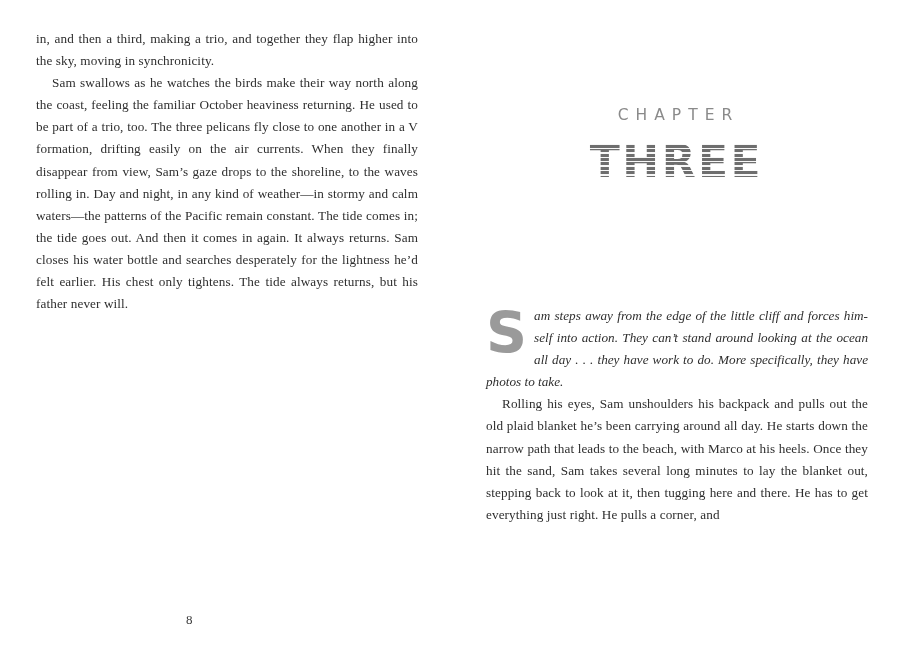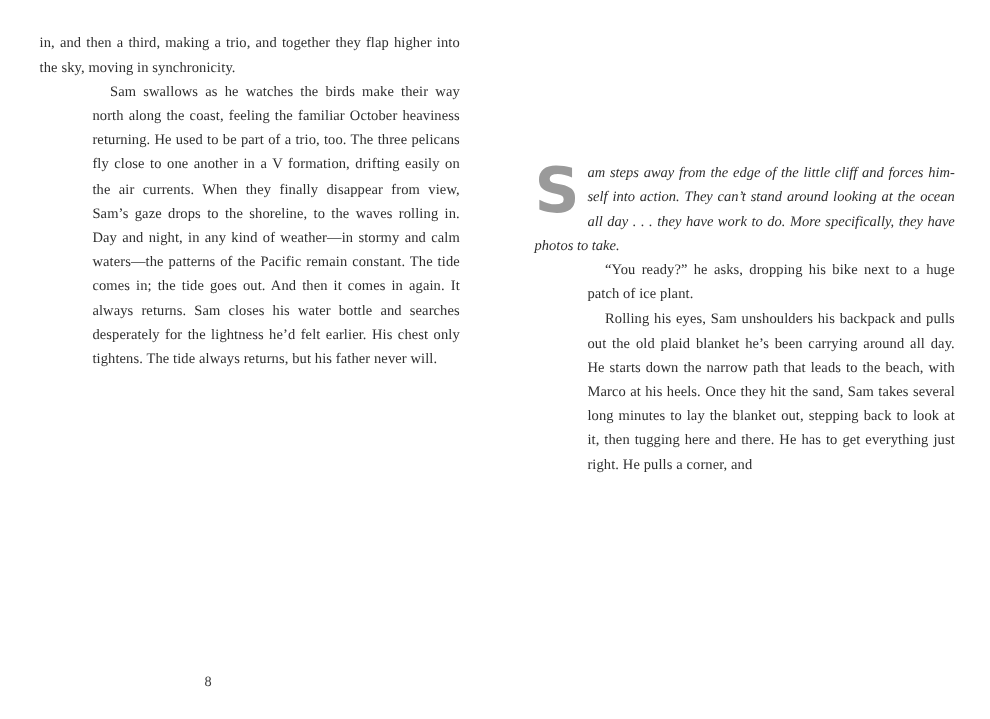--- a/index.html
+++ b/index.html
@@ -43,21 +43,20 @@
   p.body {
     margin: 0;
     font-size: 13.2px;
     line-height: 22.1px;
     text-align: justify;
     color: #2e2e2e;
     letter-spacing: 0.1px;
   }
   p.body.indent {
     text-indent: 16px;
-    margin-left: 48px;
   }
   p.body.cont {
     text-indent: 0;
   }
   .folio-left {
     position: absolute;
     bottom: 26px;
     left: 186px;
     font-size: 13px;
     letter-spacing: 1px;
@@ -135,24 +134,30 @@
 
   <div class="page page-left">
     <div class="body-col">
       <p class="body cont">in, and then a third, making a trio, and together they flap higher into the sky, moving in synchronicity.</p>
       <p class="body indent">Sam swallows as he watches the birds make their way north along the coast, feeling the familiar October heaviness returning. He used to be part of a trio, too. The three pelicans fly close to one another in a V formation, drifting easily on the air currents. When they finally disappear from view, Sam’s gaze drops to the shoreline, to the waves rolling in. Day and night, in any kind of weather—in stormy and calm waters—the patterns of the Pacific remain constant. The tide comes in; the tide goes out. And then it comes in again. It always returns. Sam closes his water bottle and searches desperately for the lightness he’d felt earlier. His chest only tightens. The tide always returns, but his father never will.</p>
     </div>
     <div class="folio-left">8</div>
   </div>
 
   <div class="page page-right">
+    <div class="chapter-head">
+      <div class="chapter-word">CHAPTER</div>
+      <div class="chapter-number">
+        <span>THREE</span>
+        <span class="stripes"></span>
+      </div>
+    </div>
 
     <div class="body-col-right chapter-body">
       <div class="dropcap-para">
         <span class="dropcap">S</span>
         <p class="right-first">am steps away from the edge of the little cliff and forces him-self into action. They can’t stand around looking at the ocean all day . . . they have work to do. More specifically, they have photos to take.</p>
       </div>
-      <p class="body indent">“You ready?” he asks, dropping his bike next to a huge patch of ice plant.</p>
       <p class="body indent">Rolling his eyes, Sam unshoulders his backpack and pulls out the old plaid blanket he’s been carrying around all day. He starts down the narrow path that leads to the beach, with Marco at his heels. Once they hit the sand, Sam takes several long minutes to lay the blanket out, stepping back to look at it, then tugging here and there. He has to get everything just right. He pulls a corner, and</p>
     </div>
   </div>
 
 </div>
 
 </body></html>

